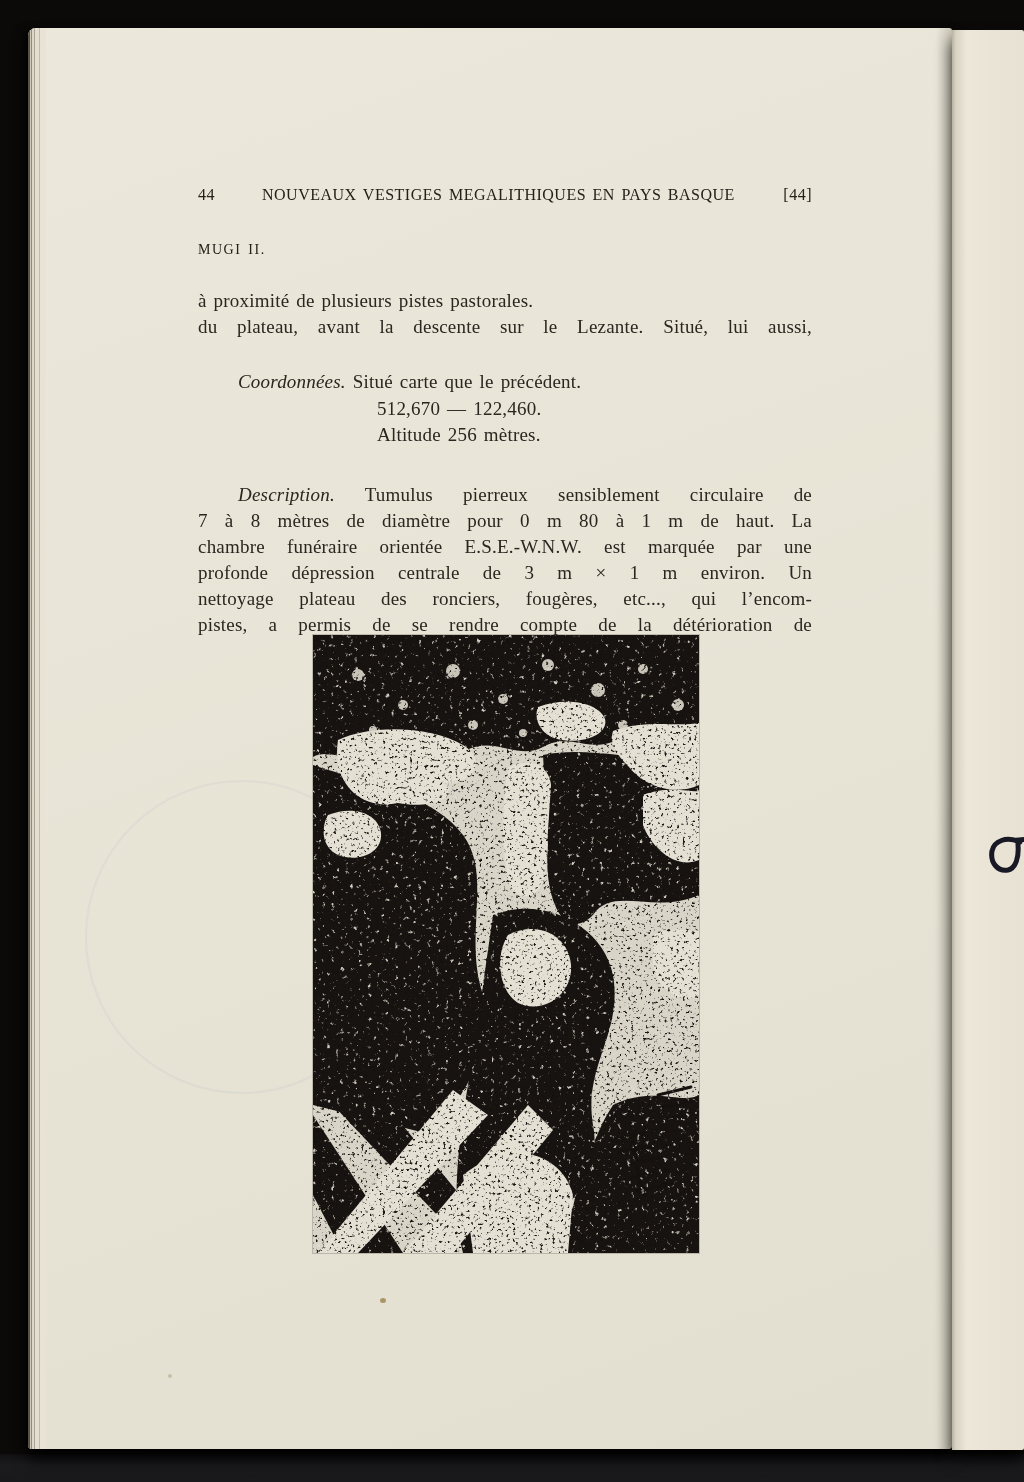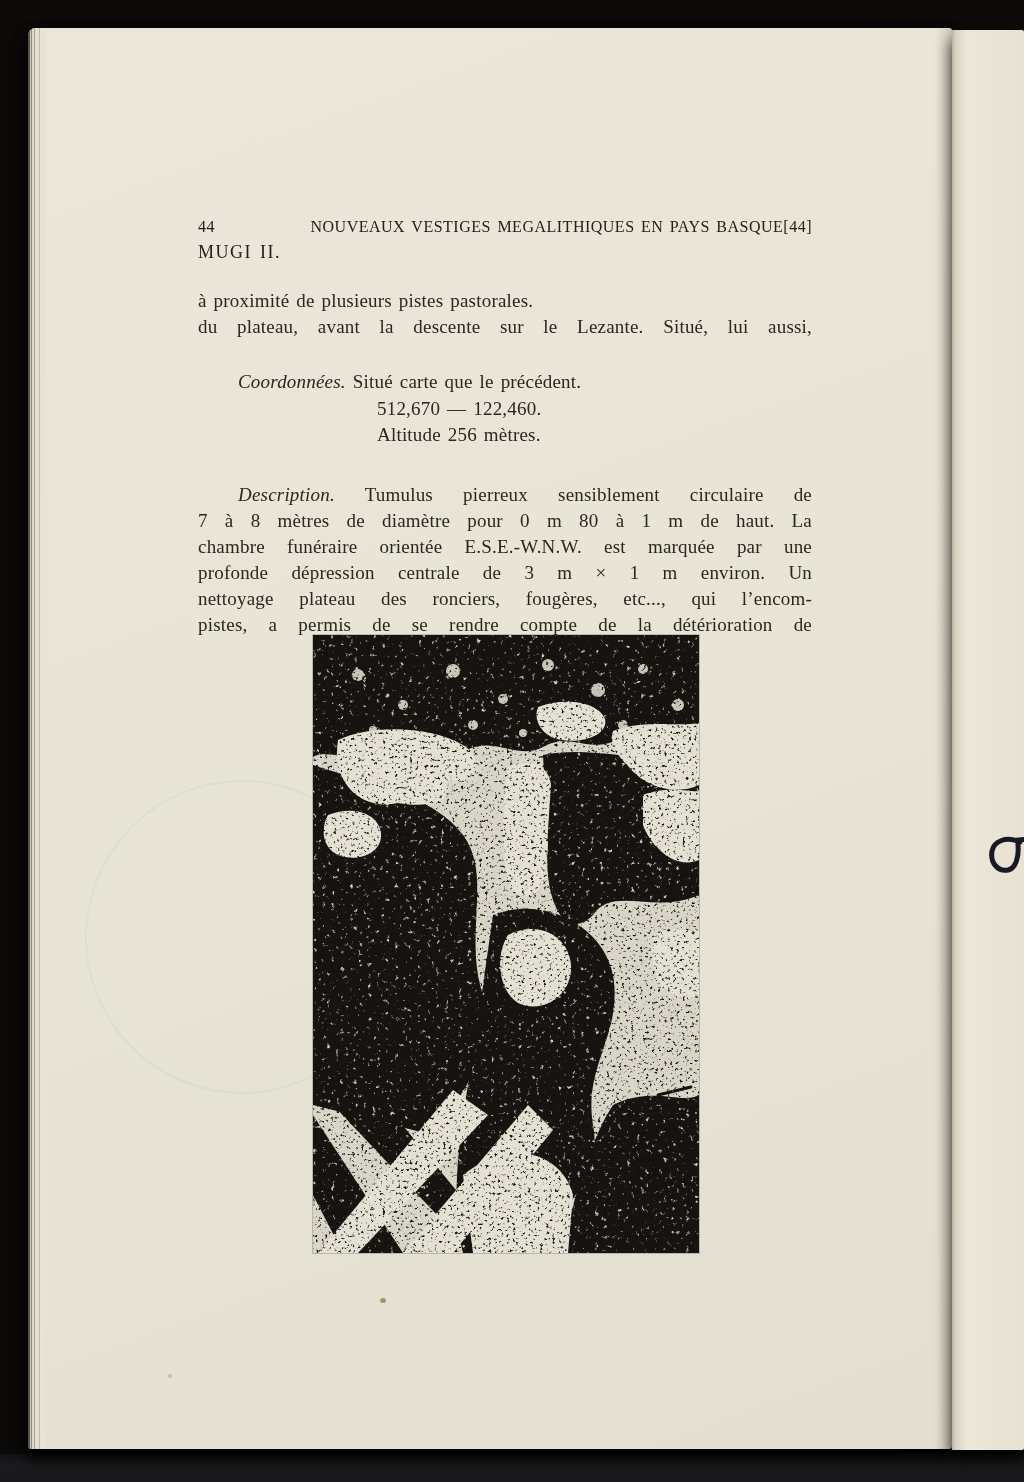--- a/index.html
+++ b/index.html
@@ -58,26 +58,26 @@
     font-size: 19px;
     letter-spacing: 0.2px;
     word-spacing: 2px;
   }
   .pg-header {
     position: absolute; top: 158px; left: 0; width: 100%;
     display: flex; align-items: baseline;
     font-size: 16px; color: #262019; letter-spacing: 0.5px;
   }
   .pg-header .folio-left  { width: 64px; }
-  .pg-header .running-title { flex: 1; text-align: right; }
-  .pg-header .folio-right { text-align: right; margin-top: 32px; }
+  .pg-header .running-title { flex: 1; text-align: left; }
+  .pg-header .folio-right { text-align: right; }
 
   .section-heading {
     position: absolute; top: 214px; left: 0;
-    font-size: 18px; letter-spacing: 1.5px; color: #262019;
+    font-size: 14px; letter-spacing: 1.5px; color: #262019;
   }
   .para { position: absolute; left: 0; width: 614px; }
   .para-situation   { top: 260px; }
   .coordonnees-lead { top: 341px; }
   .coord-block      { top: 368px; padding-left: 179px; box-sizing: border-box; }
   .para-description { top: 454px; }
 
   .tline { height: 26px; line-height: 26px; }
   .jl { text-align: justify; text-align-last: justify; }
   .indent { text-indent: 40px; }

